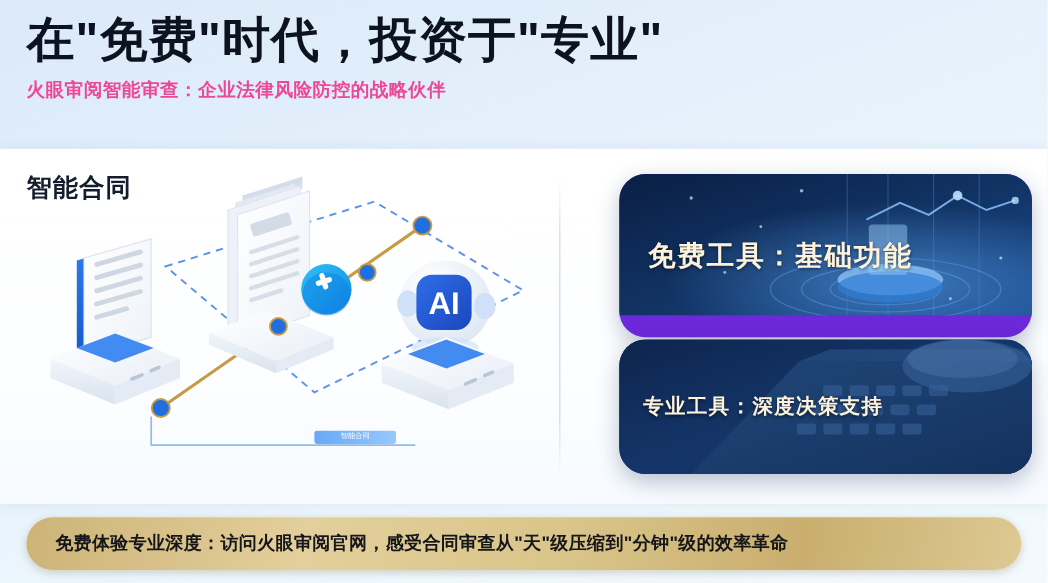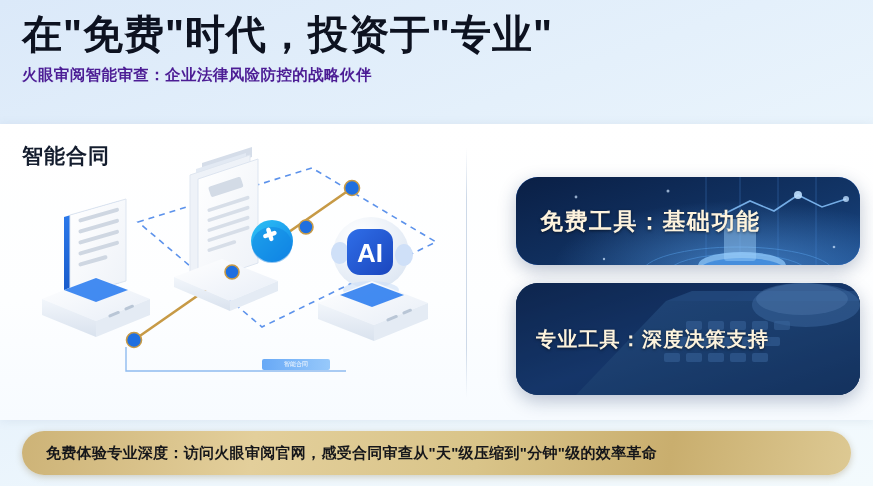--- a/index.html
+++ b/index.html
@@ -11,21 +11,21 @@
   }
   .slide{position:absolute;inset:0;}
 
   
   .header{position:absolute;left:22px;top:12px;right:20px;}
   .title{
     font-size:40px;font-weight:bold;color:#0d1220;letter-spacing:1px;
     line-height:1.12;white-space:nowrap;
   }
   .subtitle{
-    margin-top:8px;font-size:15.5px;font-weight:bold;color:#4c1d95;
+    margin-top:8px;font-size:15.5px;font-weight:bold;color:#ec4899;
     letter-spacing:.4px;white-space:nowrap;
   }
 
   
   .panel{
     position:absolute;left:0;top:124px;width:873px;height:296px;
     background:linear-gradient(180deg,#ffffff 0%,#fdfeff 60%,#f7fbff 100%);
     box-shadow:0 1px 10px rgba(80,110,150,.10);
   }
   .divider{
@@ -50,29 +50,29 @@
     background:linear-gradient(90deg,#4f9bf5,#86c0fb);border-radius:2px;
     filter:blur(.6px);opacity:.85;
     font-size:6px;color:#fff;text-align:center;line-height:11px;overflow:hidden;
   }
 
   
   .card{
     position:absolute;left:516px;width:344px;border-radius:22px;overflow:hidden;
     box-shadow:0 6px 18px rgba(20,45,90,.28);
   }
-  #card1{top:145px;height:88px;background:#3b82f6;margin-top:32px;}
+  #card1{top:145px;height:136px;background:#6d28d9;}
   #card2{top:283px;height:112px;background:#12325f;}
   .card .bg{position:absolute;inset:0;}
   .card .label{
     position:absolute;left:24px;top:50%;transform:translateY(-50%);
     font-size:23px;font-weight:bold;color:#fdf3dd;letter-spacing:1.5px;
     text-shadow:0 1px 3px rgba(0,0,0,.55);white-space:nowrap;
   }
-  #card2 .label{left:20px;font-size:20px;letter-spacing:1.2px;}
+  #card2 .label{left:20px;font-size:17px;letter-spacing:1.2px;}
 
   
   .banner{
     position:absolute;left:22px;top:431px;width:829px;height:44px;
     border-radius:22px;
     background:linear-gradient(100deg,#cdb377 0%,#e3cf9b 28%,#d9c489 55%,#c9ae6e 78%,#ddc993 100%);
     box-shadow:0 2px 7px rgba(120,95,40,.28);
   }
   .banner-text{
     position:absolute;left:24px;top:50%;transform:translateY(-50%);

